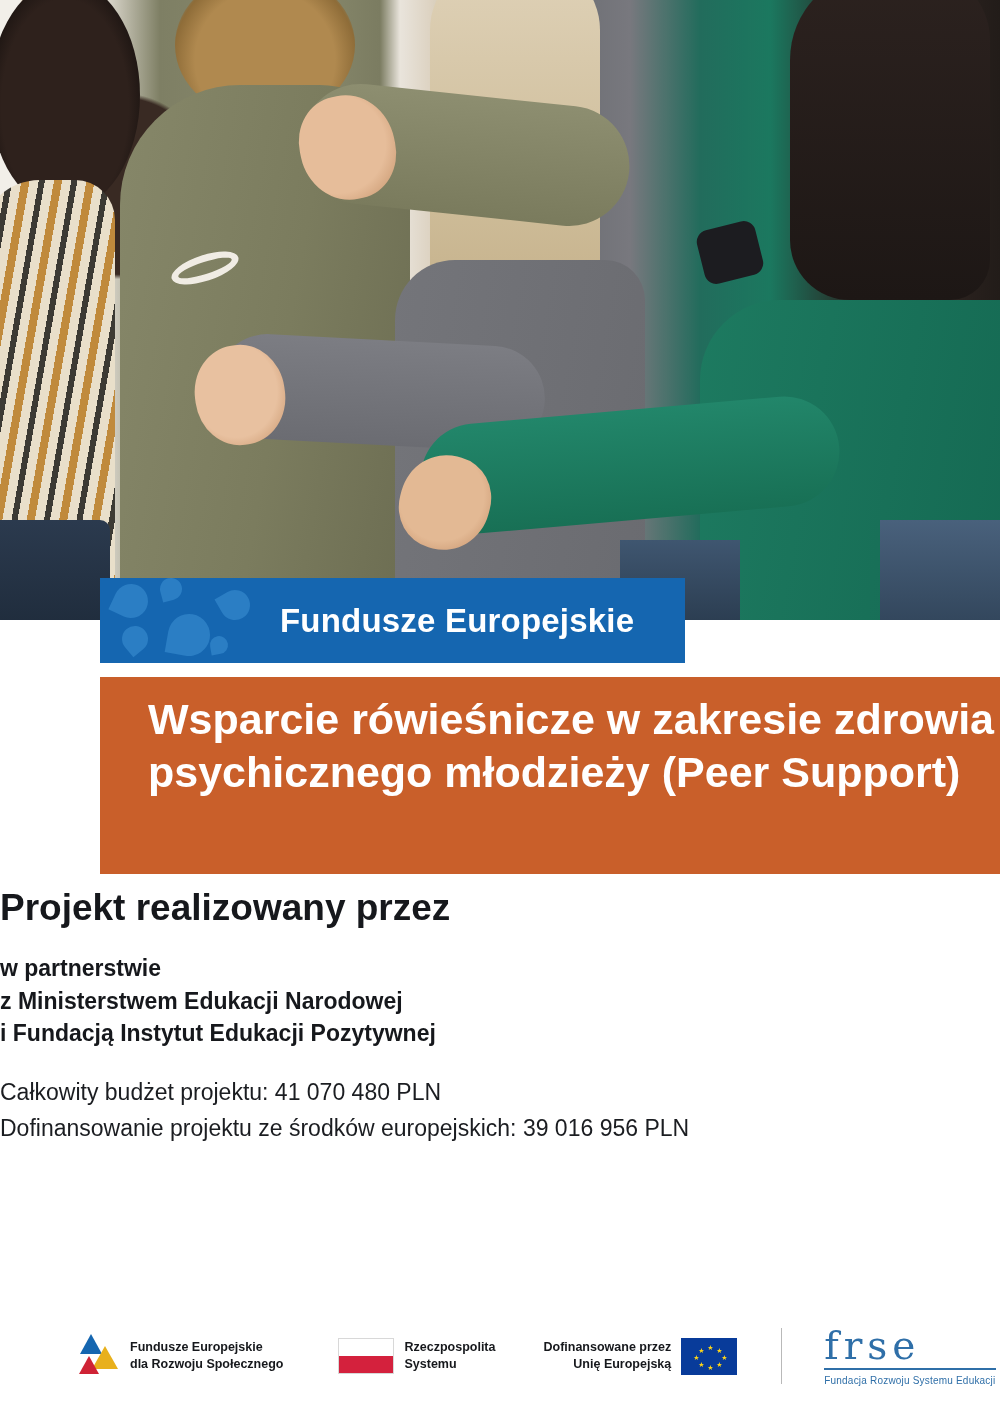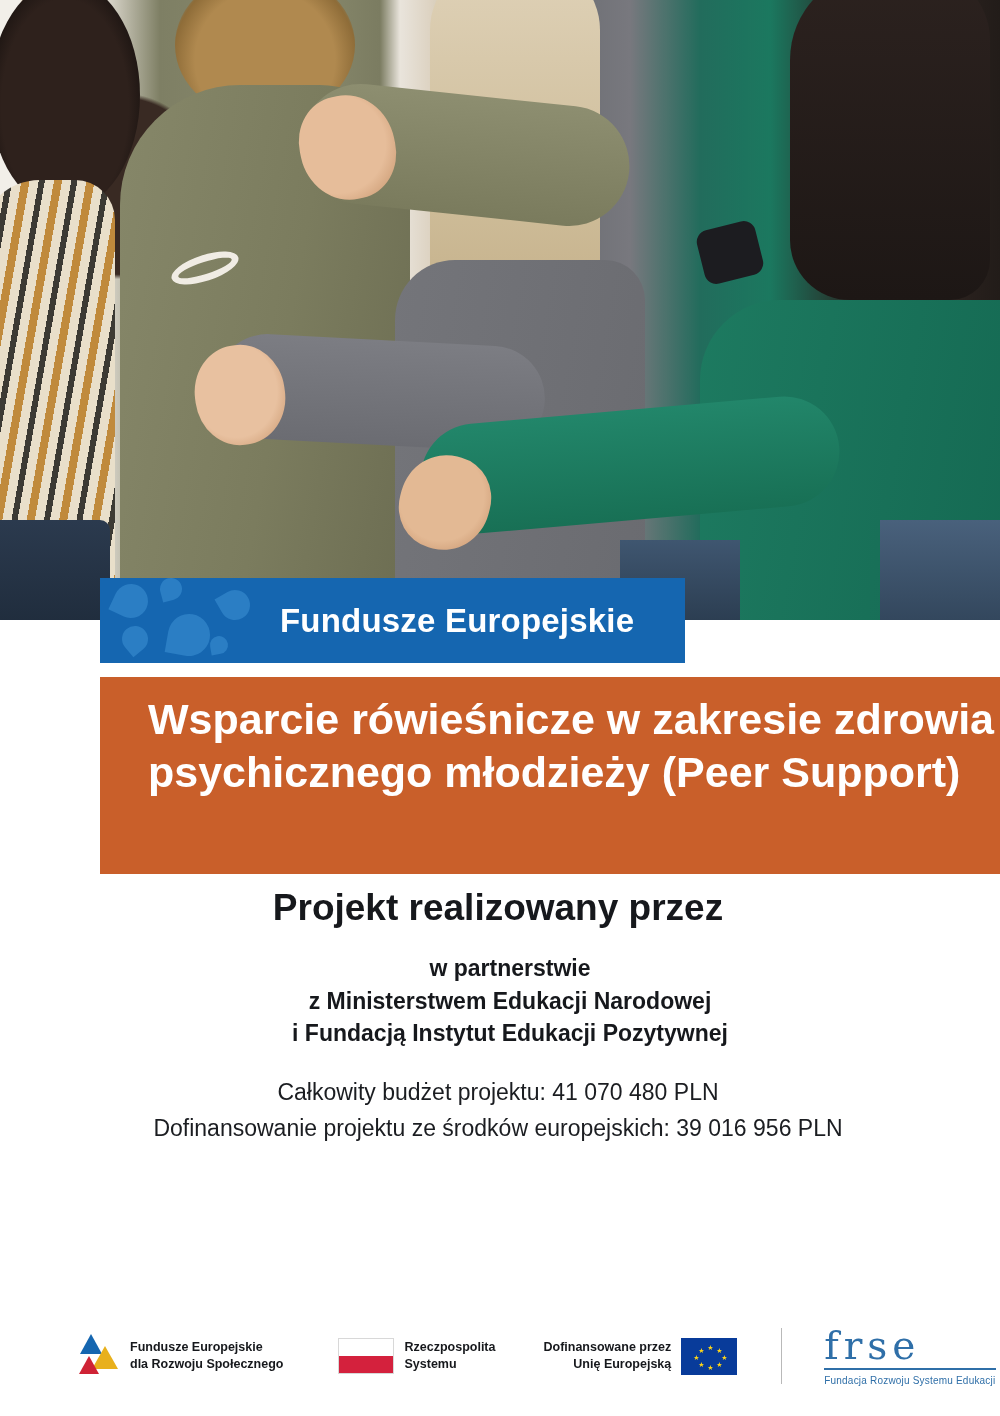--- a/index.html
+++ b/index.html
@@ -127,23 +127,23 @@
   
   .orange-bar {
     position:absolute; left:100px; top:677px; width:900px; height:197px;
     background:#c95f2a; padding:16px 0 0 48px;
   }
   .orange-bar .title {
     color:#fff; font-size:43px; font-weight:bold; line-height:1.23;
   }
 
   
-  .content { position:absolute; left:0; top:885px; width:996px; text-align:center; }
+  .content { position:absolute; left:0; top:885px; width:996px; }
   .h-main { font-size:37px; font-weight:bold; color:#16181c; line-height:1.22; }
-  .h-sub { margin-top:22px; font-size:23px; font-weight:bold; color:#16181c; line-height:1.42;margin-left:24px; }
+  .h-sub { margin-top:22px; font-size:23px; font-weight:bold; color:#16181c; line-height:1.42; }
   .budget { margin-top:25px; font-size:23px; color:#1b1d21; line-height:1.54; }
   .frame { margin-top:27px; font-size:21px; color:#1b1d21; line-height:1.52; }
 
   
   .logos {
     position:absolute; left:0; bottom:0; width:1000px; height:120px;
     display:flex; align-items:center;
   }
   .logo { display:flex; align-items:center; }
 

